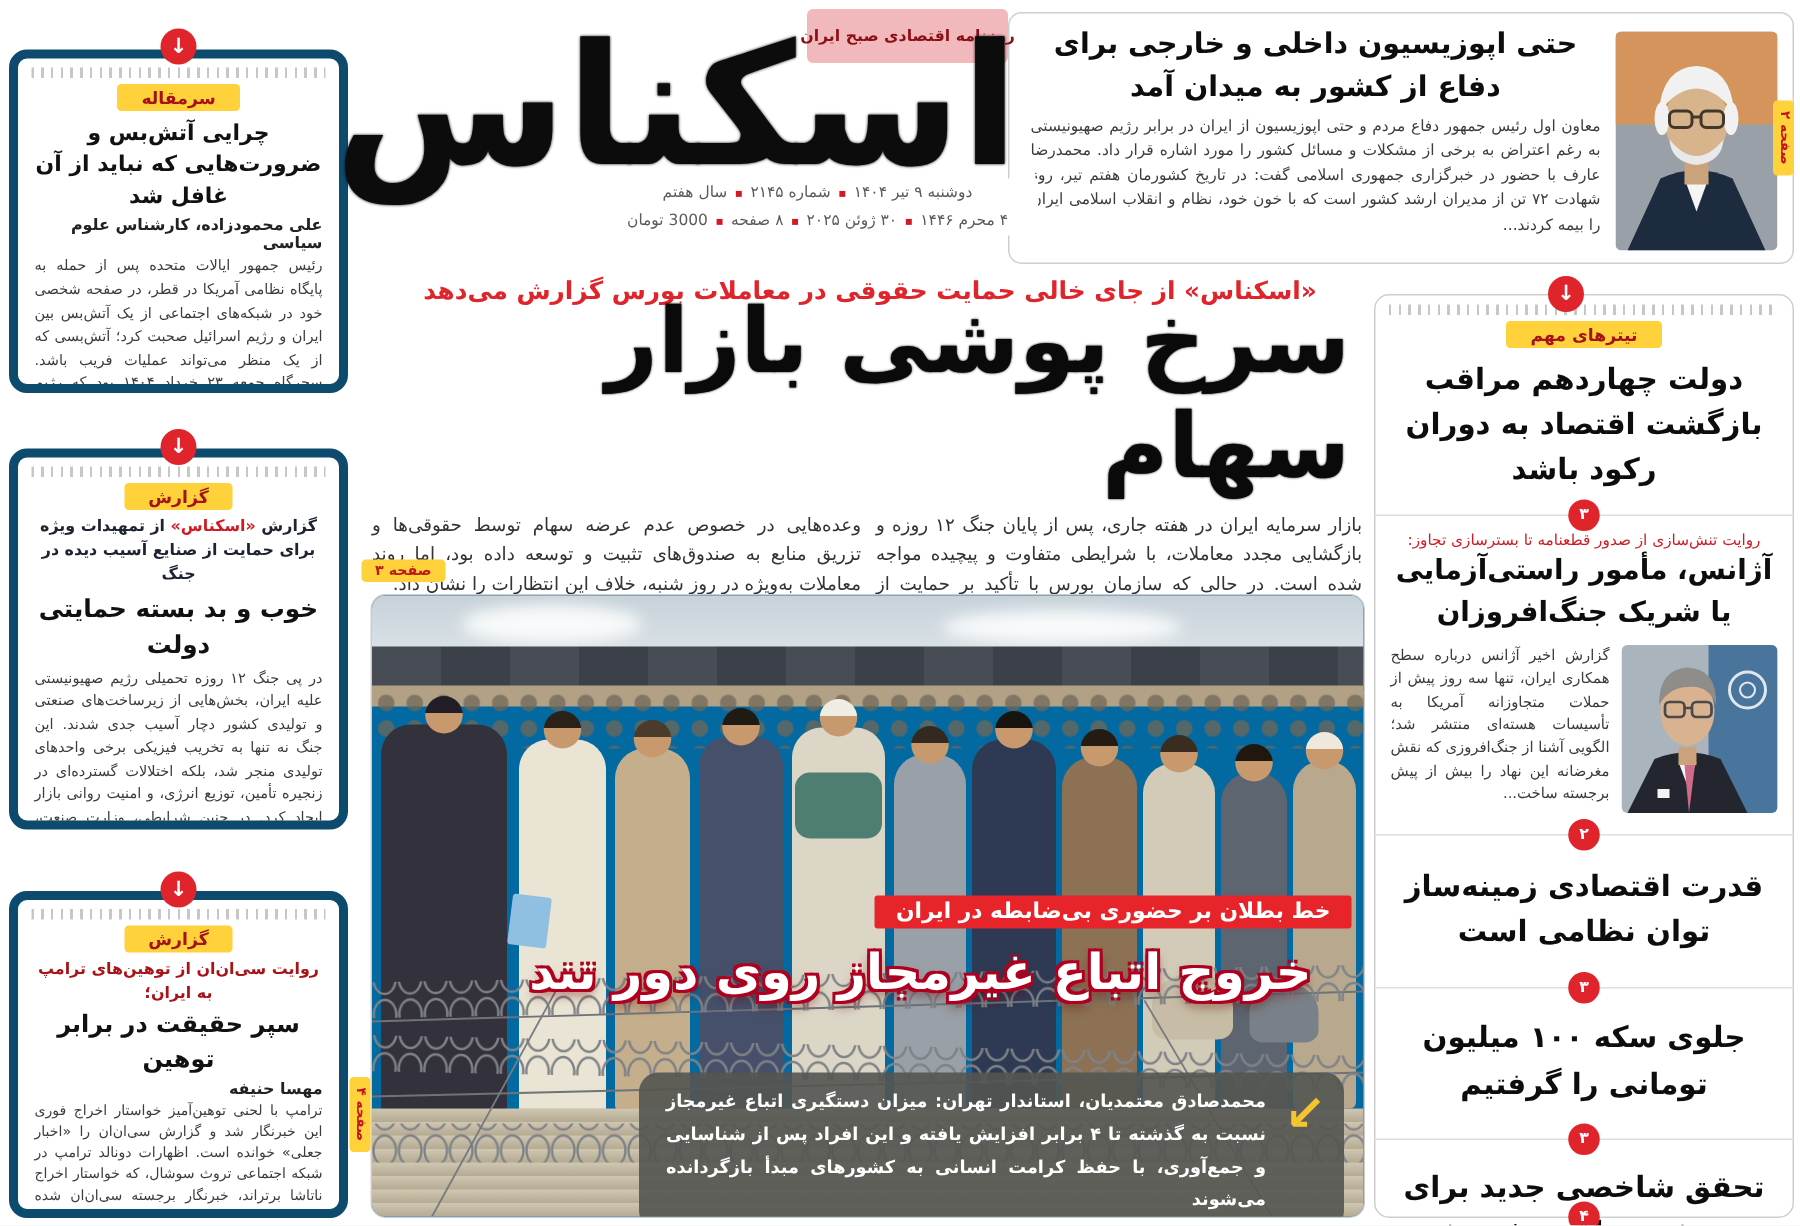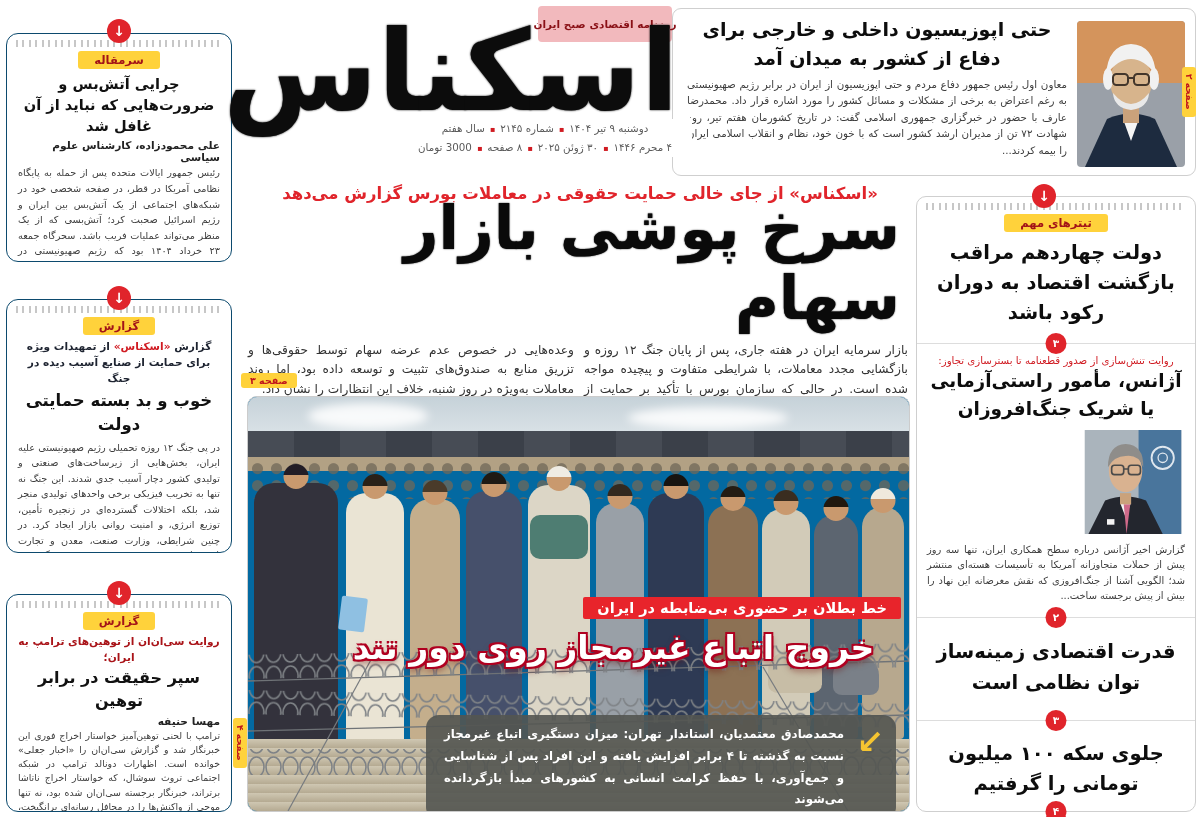--- a/index.html
+++ b/index.html
@@ -1,20 +1,20 @@
 <!DOCTYPE html>
 <html lang="fa" dir="rtl"><head>
 <meta charset="utf-8">
 <style>
   html,body{margin:0;padding:0;background:#fff;}
   .page{position:relative;width:1200px;height:817px;background:#fff;outline:1px solid #e2e2e2;
         font-family:"DejaVu Sans",sans-serif;direction:rtl;overflow:hidden;}
 
   
-  .redbox{position:absolute;right:auto;left:6px;width:226px;border:1px solid #0c4a6e;border-radius:12px;
+  .redbox{position:absolute;right:auto;left:6px;width:226px;border:6px solid #0c4a6e;border-radius:12px;
           background:#fff;box-sizing:border-box;overflow:hidden;}
   .arrowdot{position:absolute;left:50%;transform:translateX(-50%);width:24px;height:24px;border-radius:50%;
             background:#e0242b;color:#fff;text-align:center;line-height:24px;font-size:14px;font-weight:bold;z-index:5;}
   .hatch{height:7px;margin:6px 9px 4px;background:repeating-linear-gradient(90deg,#c7c7c7 0 1.6px,transparent 1.6px 6.5px);}
   .badge{display:table;margin:3px auto 4px;background:#ffd23b;color:#a31318;font-weight:bold;font-size:11.5px;
          padding:2px 16px;border-radius:3px;}
   .bx-kicker{margin:2px 8px 0;text-align:center;font-size:10.6px;font-weight:bold;color:#1d2330;line-height:1.5;}
   .bx-kicker .red{color:#d01b22;}
   .bx-kicker.redk{color:#a91318;}
   .bx-title{margin:2px 6px 3px;text-align:center;font-size:14.6px;font-weight:bold;color:#111;line-height:1.45;}
@@ -89,21 +89,21 @@
   .photo-tab{left:233px;top:718px;}
 
   
   .hcol{position:absolute;left:916px;top:196px;width:280px;height:616px;border:1px solid #cfcfcf;border-radius:10px;
         box-sizing:border-box;background:#fff;overflow:visible;}
   .h-item{margin:6px 10px 2px;text-align:center;font-size:19.5px;font-weight:bold;color:#0d0d0d;line-height:1.55;}
   .h-div{position:relative;height:1px;background:#ddd;margin:14px 0 11px;}
   .num{position:absolute;top:-10px;left:50%;transform:translateX(-50%);width:21px;height:21px;border-radius:50%;
        background:#e0242b;color:#fff;font-size:10.5px;font-weight:bold;text-align:center;line-height:21px;}
   .h-kicker{margin:2px 8px 1px;text-align:center;color:#d01b22;font-size:10.2px;font-weight:normal;}
-  .h-media{display:flex;gap:8px;padding:4px 10px 0;align-items:flex-start;flex-direction:column;}
+  .h-media{display:flex;gap:8px;padding:4px 10px 0;align-items:flex-start;}
   .h-photo{flex:0 0 104px;width:104px;height:112px;border-radius:4px;overflow:hidden;}
   .h-body{margin:0;font-size:9.9px;line-height:1.55;color:#3c3c3c;text-align:justify;flex:1;}
   .num-bottom{position:absolute;bottom:-11px;top:auto;}
 </style>
 </head>
 <body>
 
 <div class="page">
 
   <span class="arrowdot" style="top:19px;left:119px;">↓</span>

